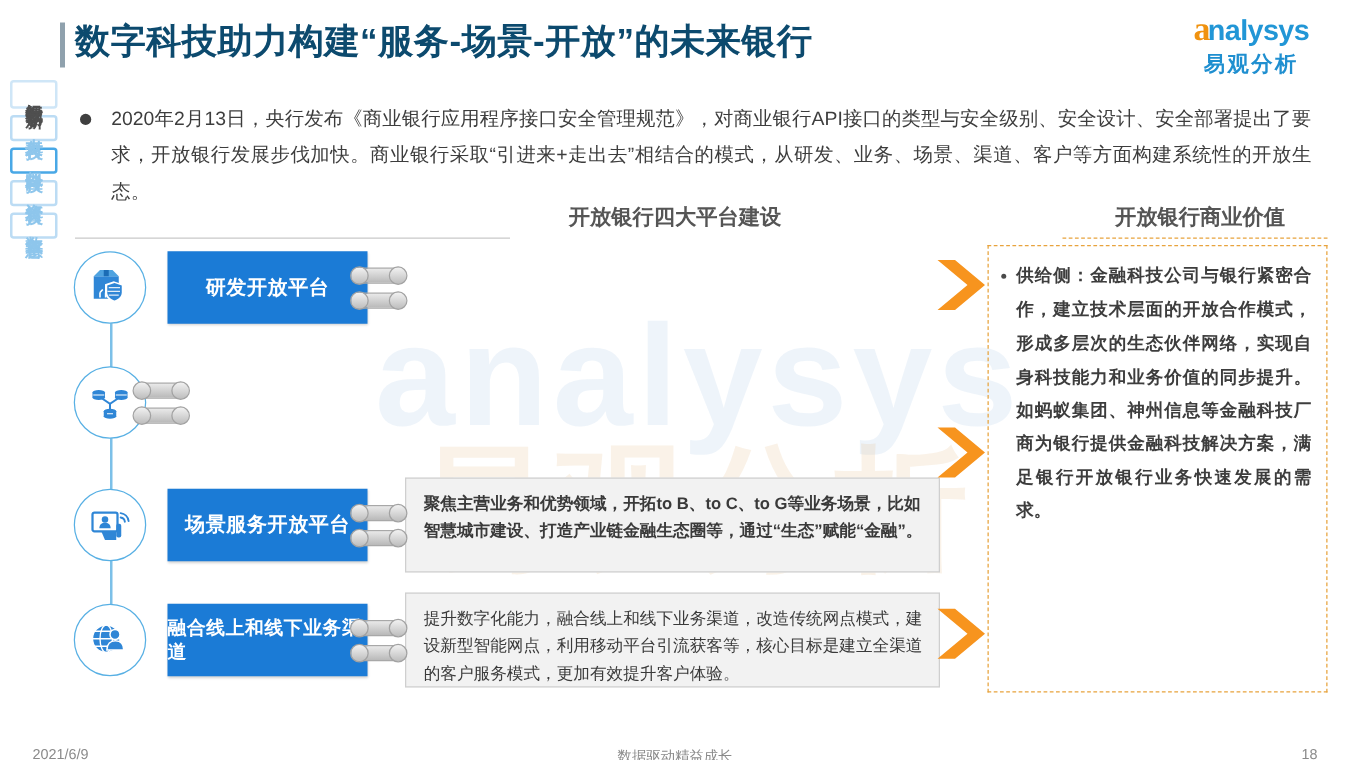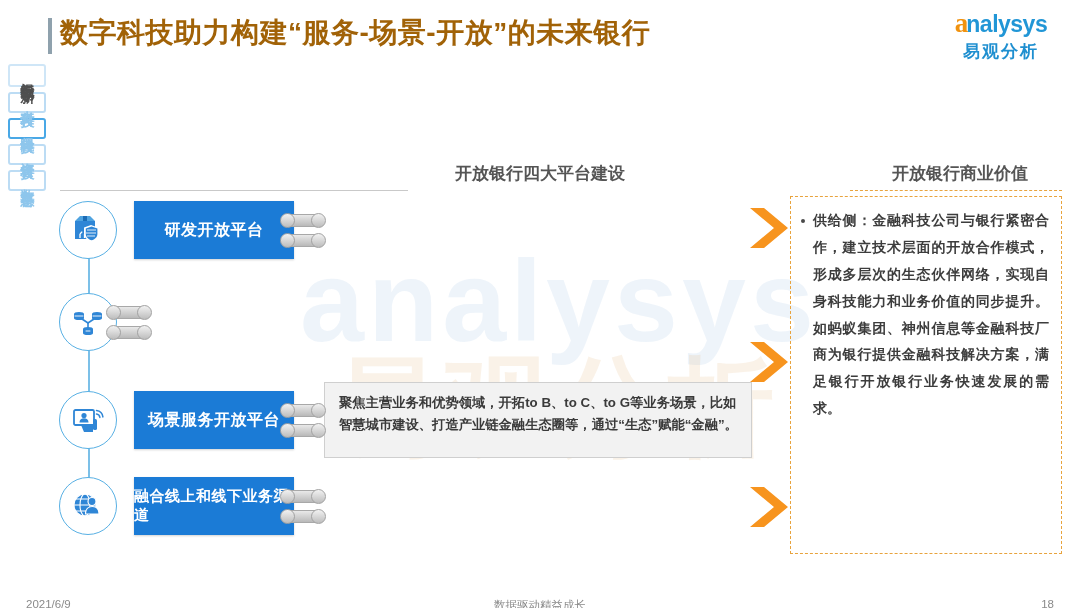--- a/index.html
+++ b/index.html
@@ -29,21 +29,21 @@
   .wm1{left:300px;top:235px;}
   .wm2{left:330px;top:335px;color:rgba(225,175,120,.17);font-size:108px;}
 
   
   .header{position:absolute;left:0;top:0;width:1080px;height:66px;z-index:5;}
   .title-bar{
     position:absolute;left:48px;top:18px;width:4px;height:36px;background:#8fa1ad;
   }
   .title{
     position:absolute;left:60px;top:14px;
-    font-size:28px;font-weight:700;color:#a16207;
+    font-size:28px;font-weight:700;color:#0c4a6e;
     letter-spacing:.5px;white-space:nowrap;
   }
   .logo{position:absolute;right:18px;top:10px;width:122px;height:52px;text-align:center;}
   .logo-row{display:flex;align-items:center;justify-content:center;height:28px;}
   .logo-a{
     font-size:27px;font-weight:700;color:#f0920f;
     font-family:"Liberation Serif",serif;line-height:1;margin-right:-2px;
     transform:translateY(-1px);
   }
   .logo-word{
@@ -237,20 +237,24 @@
       <span class="tlabel">保险科技</span>
     </div>
     <div class="tab">
       <span class="tlabel">资管科技</span>
     </div>
     <div class="tab">
       <span class="tlabel">数字普惠</span>
     </div>
   </div>
 
+  <div class="intro">
+    <div class="intro-dot"></div>
+    <div class="intro-text">2020年2月13日，央行发布《商业银行应用程序接口安全管理规范》，对商业银行API接口的类型与安全级别、安全设计、安全部署提出了要求，开放银行发展步伐加快。商业银行采取“引进来+走出去”相结合的模式，从研发、业务、场景、渠道、客户等方面构建系统性的开放生态。</div>
+  </div>
 
   <div class="sec-left">
     <div class="sec-title">开放银行四大平台建设</div>
     <div class="rule-gray"></div>
   </div>
   <div class="sec-right">
     <div class="sec-title">开放银行商业价值</div>
     <div class="rule-orange"></div>
   </div>
 
@@ -351,20 +355,21 @@
           </svg>
         </div>
       </div>
       <div class="plat-box">
         <span>融合线上和线下业务渠道</span>
       </div>
       <div class="connector">
         <div class="link link-a"></div>
         <div class="link link-b"></div>
       </div>
+      <div class="desc d4">提升数字化能力，融合线上和线下业务渠道，改造传统网点模式，建设新型智能网点，利用移动平台引流获客等，核心目标是建立全渠道的客户服务模式，更加有效提升客户体验。</div>
     </div>
   </div>
 
   <div class="arrow a1">
     <svg width="46" height="44" viewBox="0 0 46 44">
       <path d="M2 2 L26 22 L2 42 L16 42 L40 22 L16 2 Z" fill="#f7941e"></path>
     </svg>
   </div>
   <div class="arrow a2">
     <svg width="46" height="44" viewBox="0 0 46 44">

